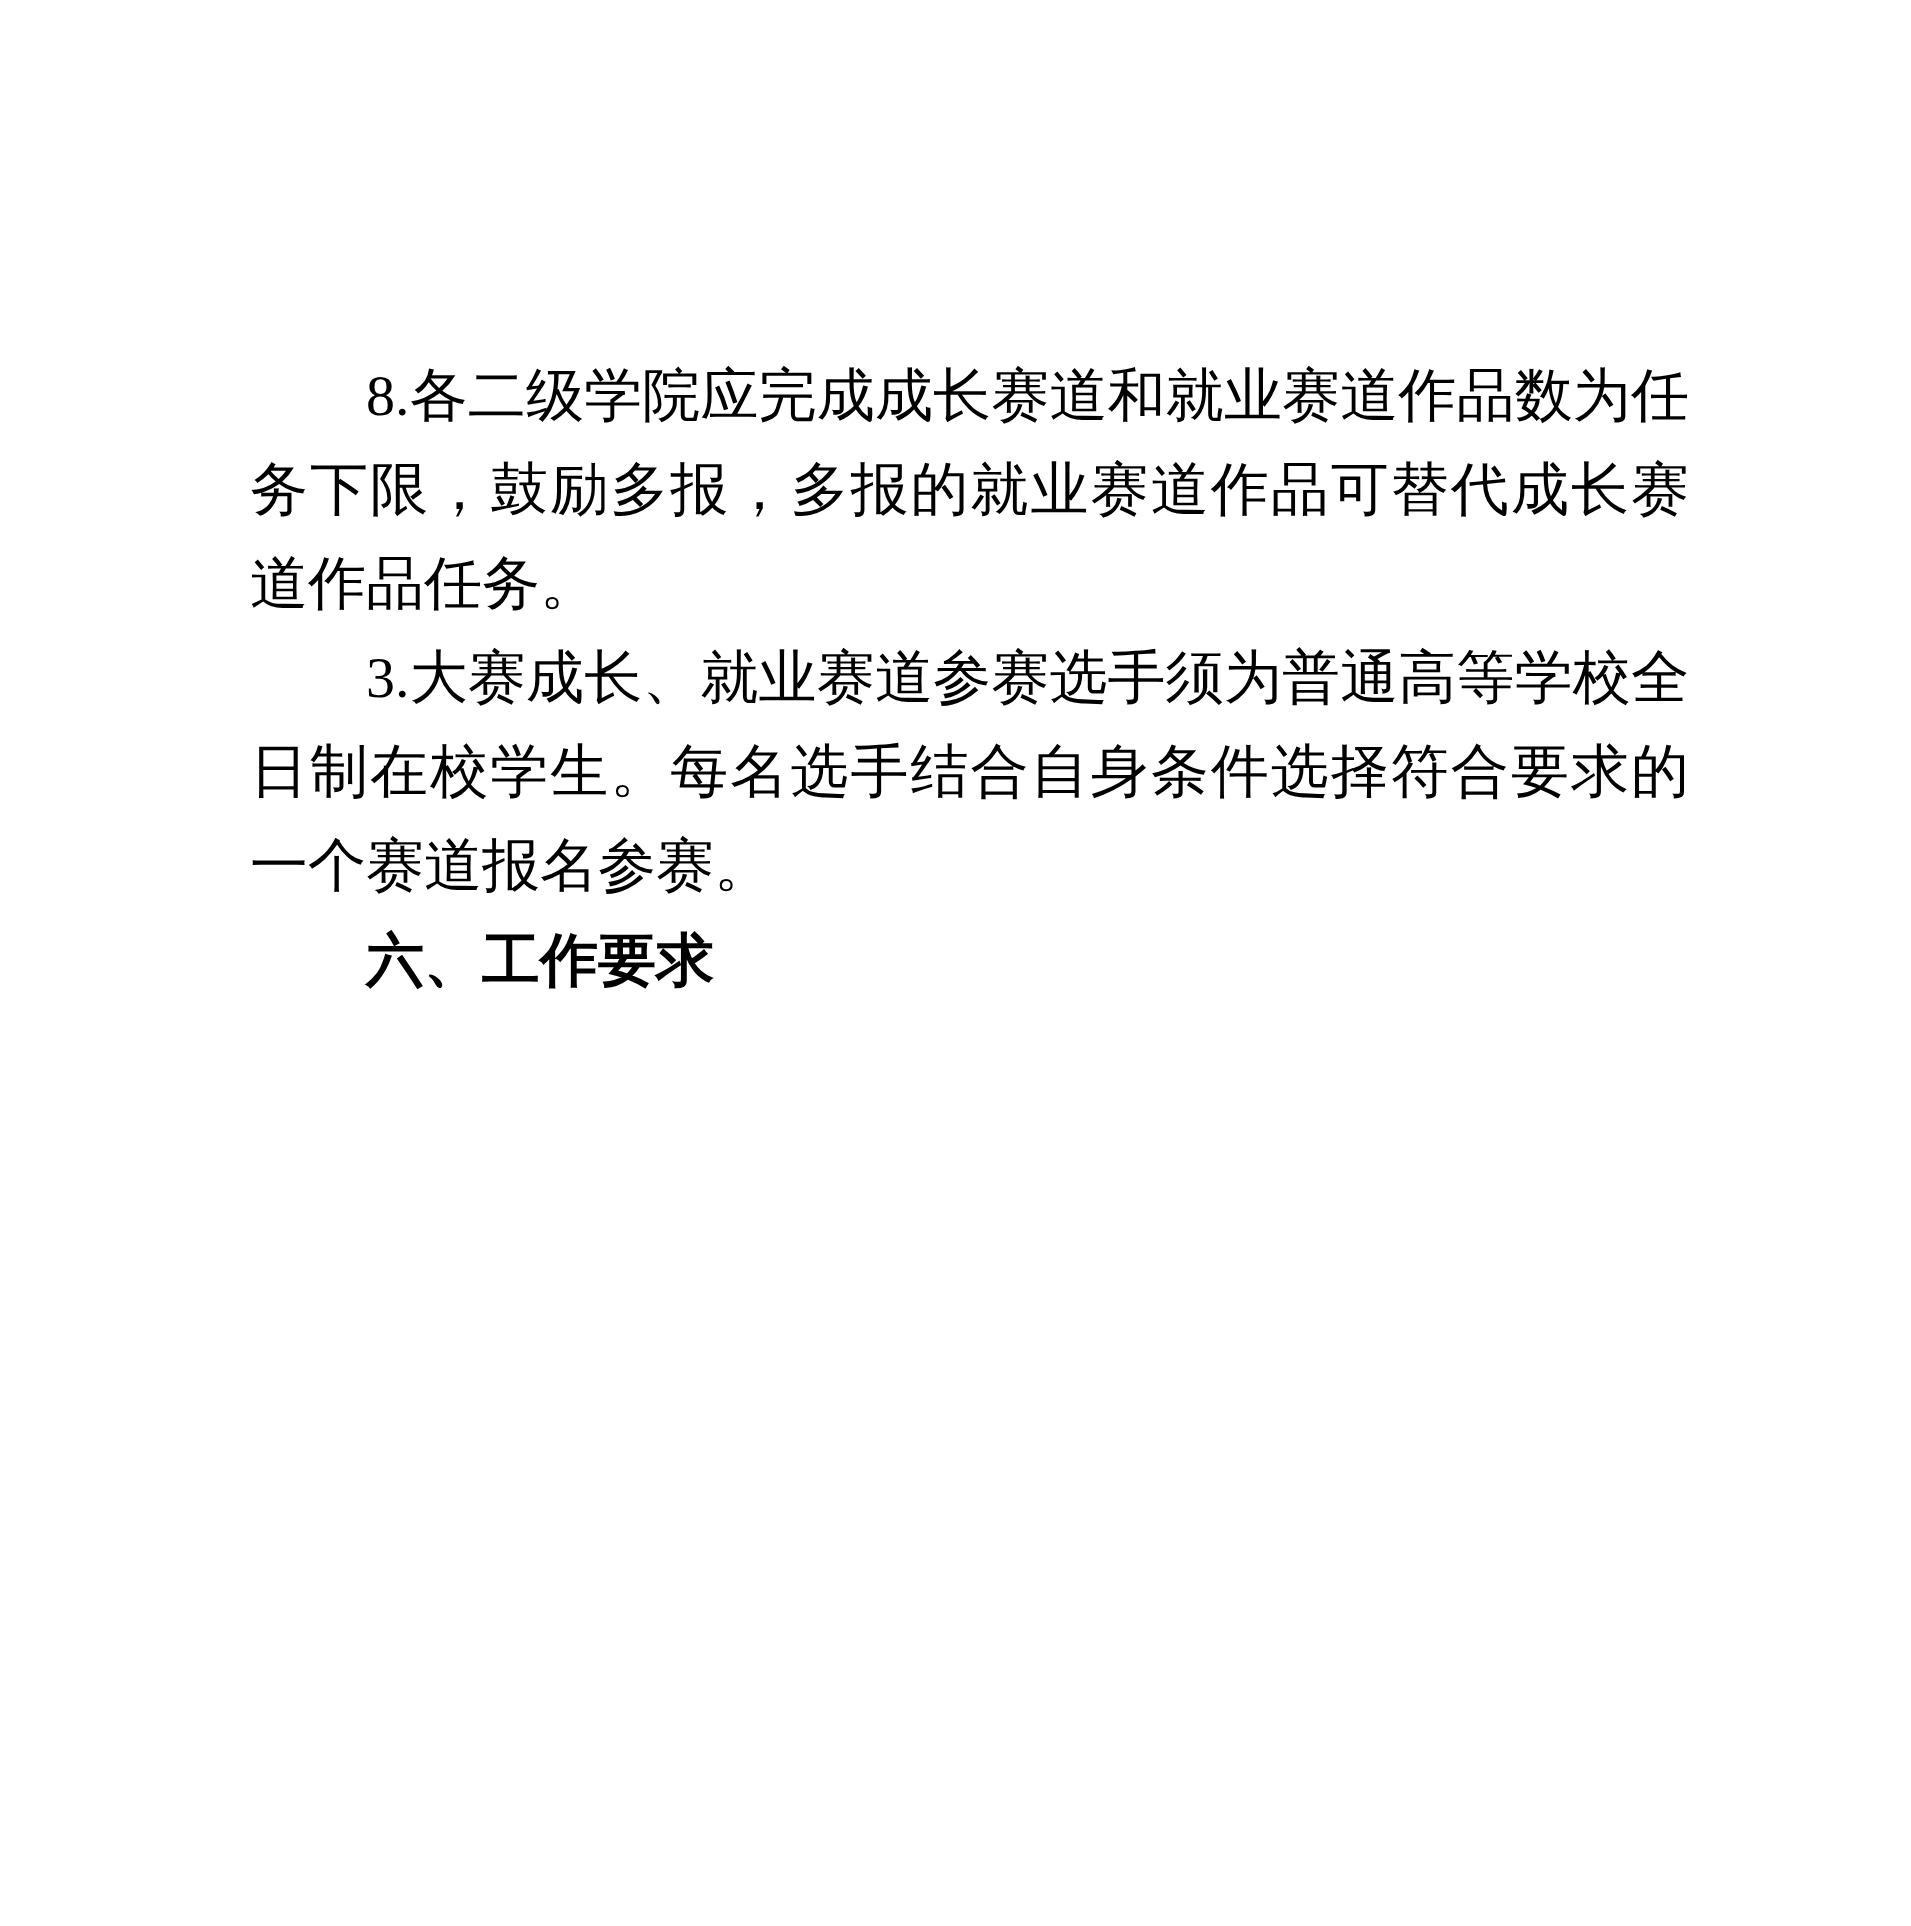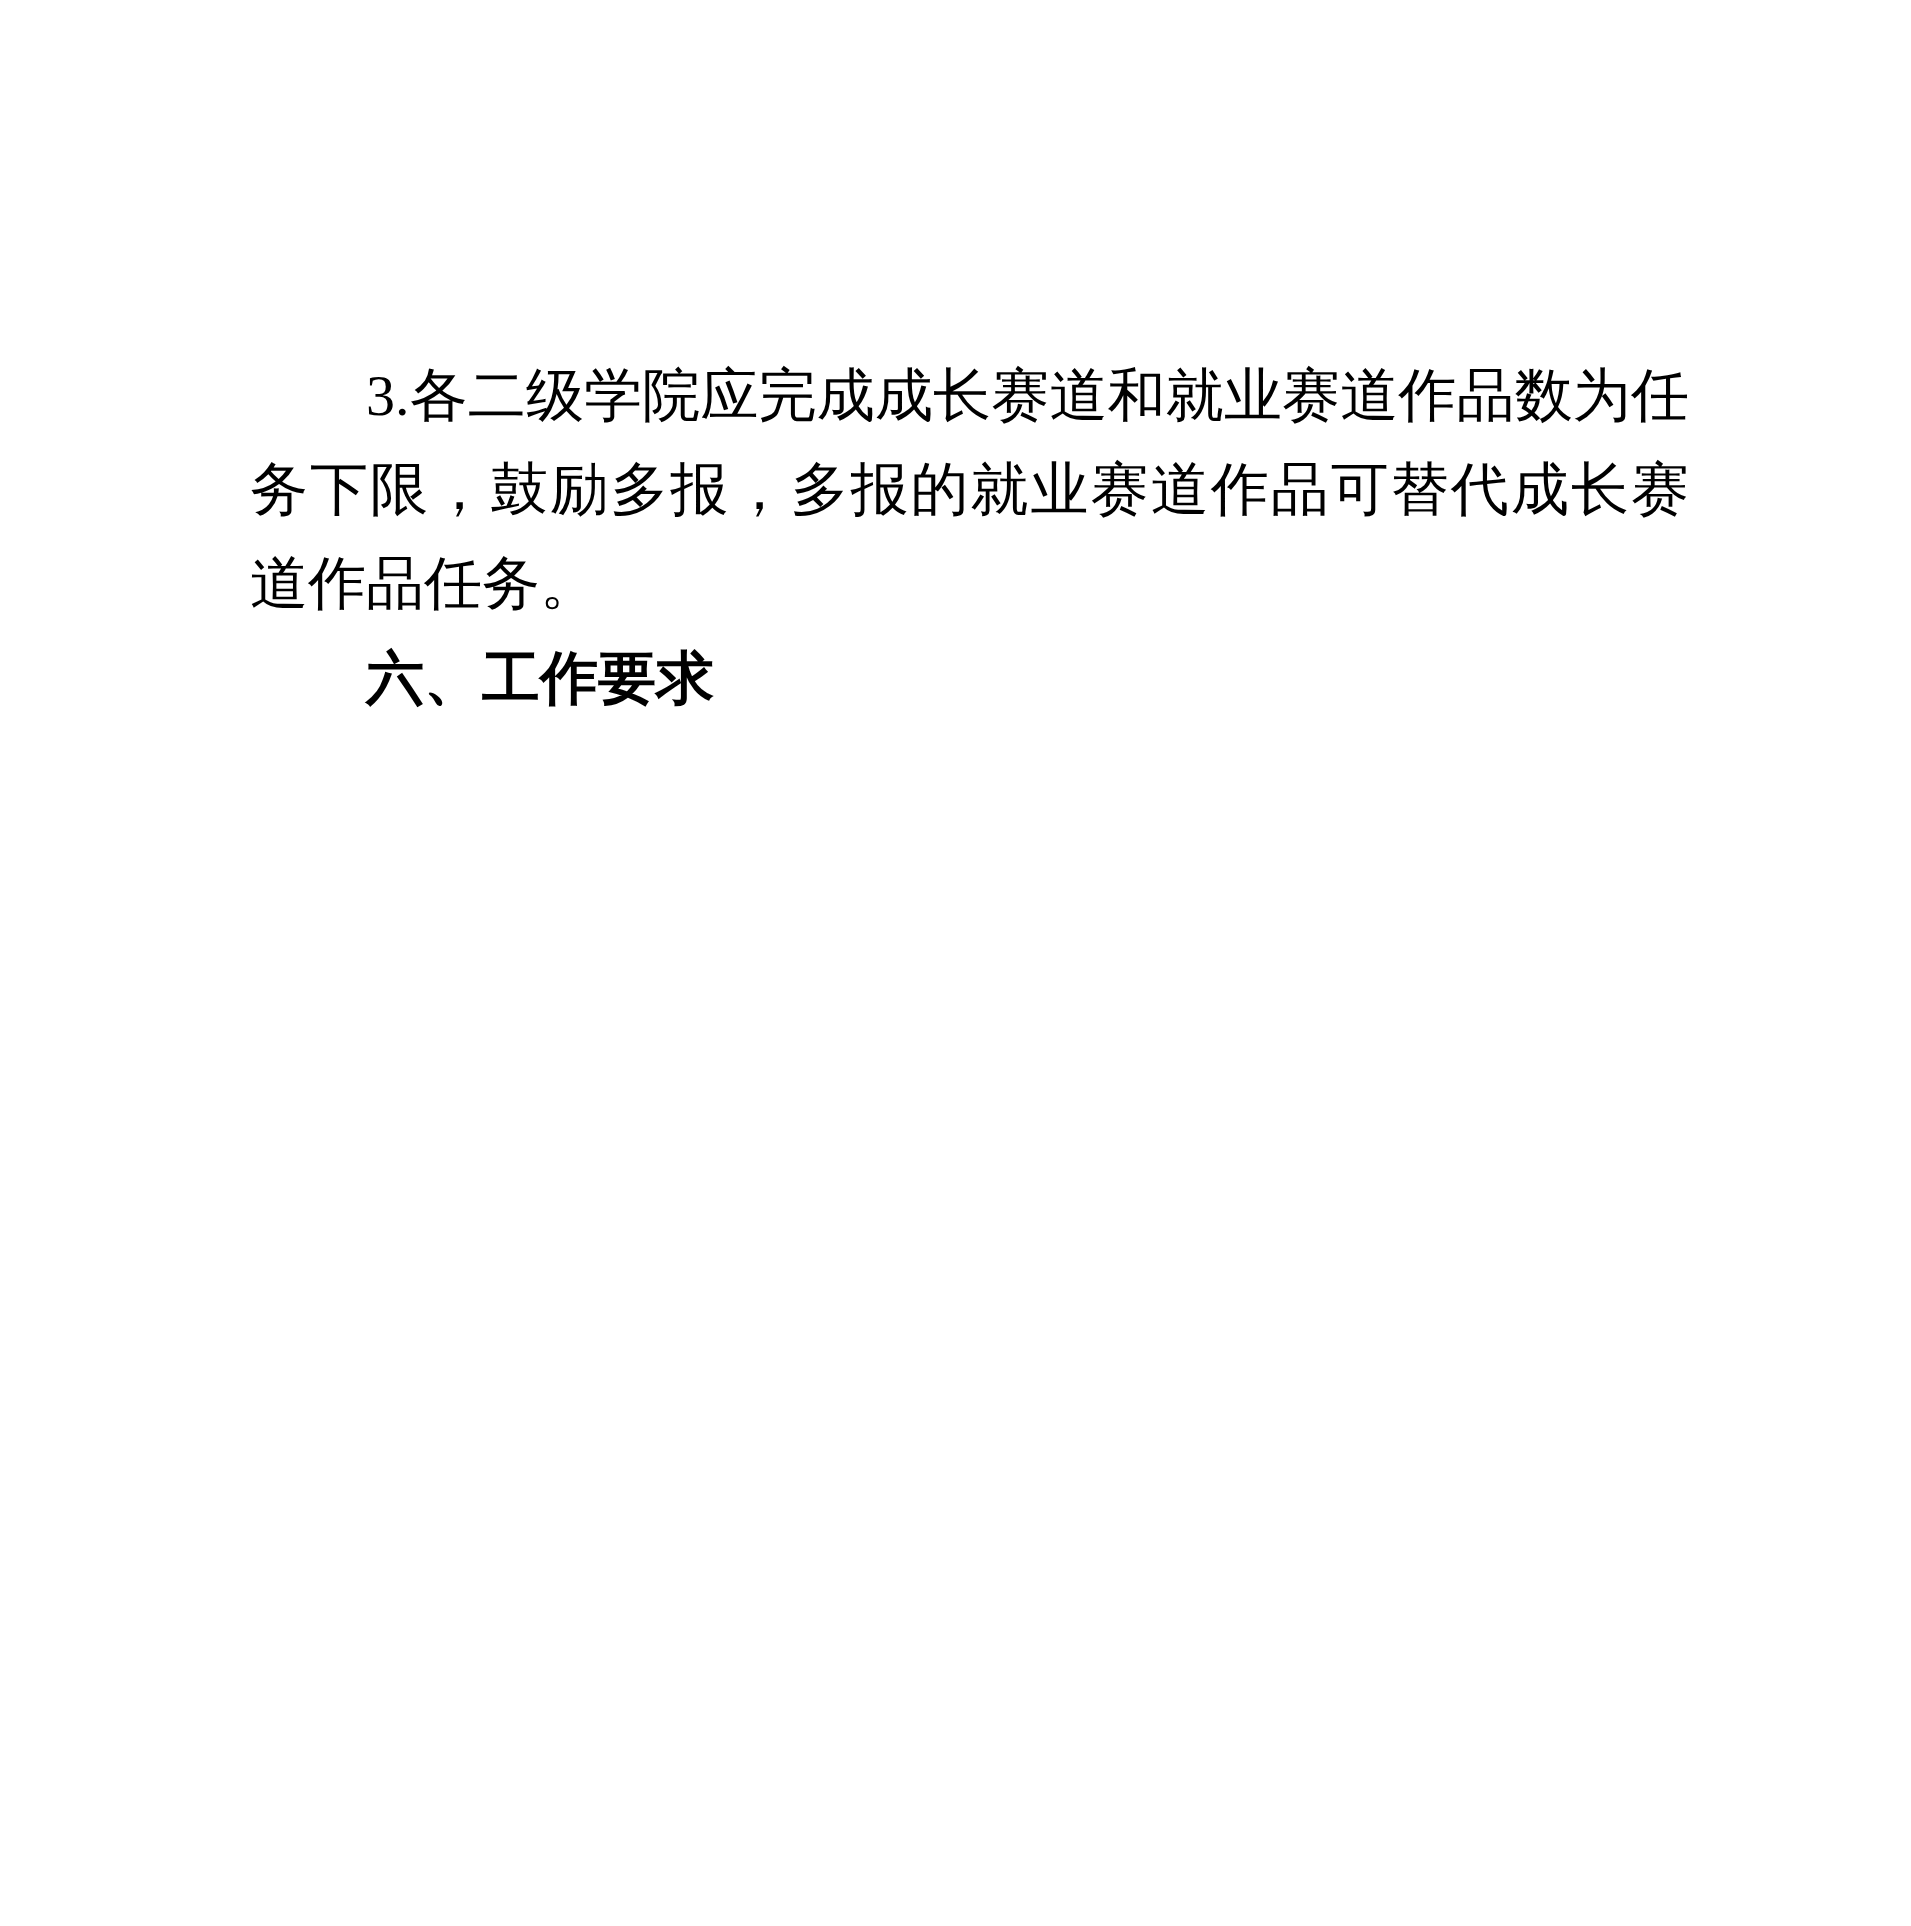--- a/index.html
+++ b/index.html
@@ -37,19 +37,20 @@
     font-family: "Liberation Sans", "DejaVu Sans", sans-serif;
     font-weight: bold;
     text-align: left;
   }
 </style>
 </head>
 <body>
 
 <div class="page">
   <div class="content">
-    <p class="body">3.各二级学院应完成成长赛道和就业赛道作品数为任务下限，鼓励多报，多报的就业赛道作品可替代成长赛道作品任务。</p>
+    <p class="body">8.各二级学院应完成成长赛道和就业赛道作品数为任务下限，鼓励多报，多报的就业赛道作品可替代成长赛道作品任务。</p>
+    <p class="body">3.大赛成长、就业赛道参赛选手须为普通高等学校全日制在校学生。每名选手结合自身条件选择符合要求的一个赛道报名参赛。</p>
     <p class="h1">六、工作要求</p>
 
   </div>
 
 </div>
 
 
 </body></html>

